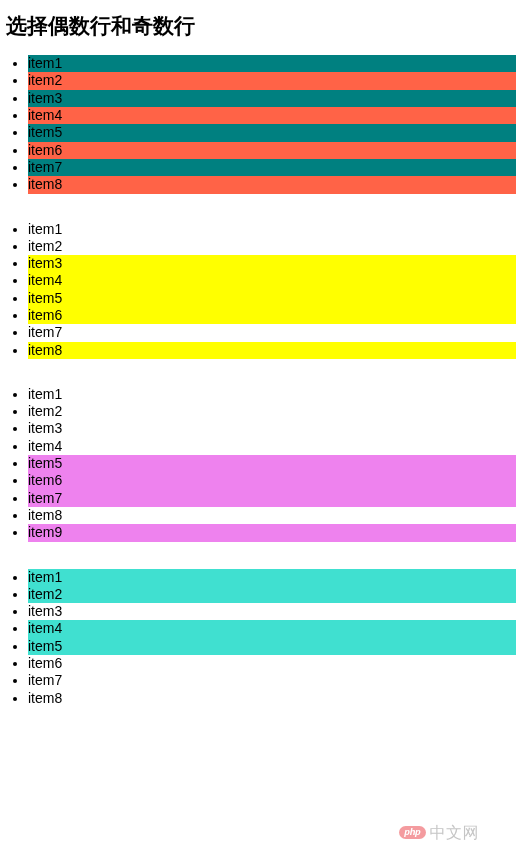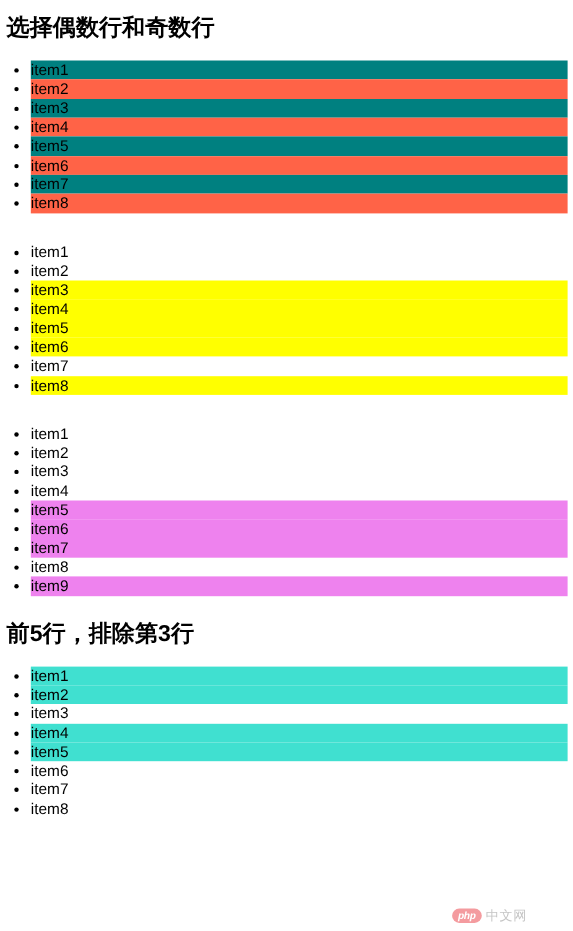--- a/index.html
+++ b/index.html
@@ -92,21 +92,21 @@
     font-size: 9.5px;
     font-weight: bold;
     font-style: italic;
     line-height: 13px;
     height: 13px;
     padding: 0 5px;
     border-radius: 7px;
     letter-spacing: -0.3px;
   }
   .watermark .wm-text {
-    font-size: 12px;
+    font-size: 16px;
     color: #b9b9b9;
     letter-spacing: 0.5px;
     line-height: 13px;
   }
 </style>
 </head>
 <body>
 
 <div class="page">
 
@@ -196,21 +196,20 @@
           <li>
             <span class="row-fill">item8</span>
           </li>
           <li>
             <span class="row-fill" style="background: rgb(238, 130, 238);">item9</span>
           </li>
         </ul>
       </div>
       <div class="sec-spacer"></div>
       <div class="section">
-        <h2 class="section-title">前5行，排除第3行</h2>
         <ul class="item-list">
           <li>
             <span class="row-fill" style="background: rgb(64, 224, 208);">item1</span>
           </li>
           <li>
             <span class="row-fill" style="background: rgb(64, 224, 208);">item2</span>
           </li>
           <li>
             <span class="row-fill">item3</span>
           </li>

